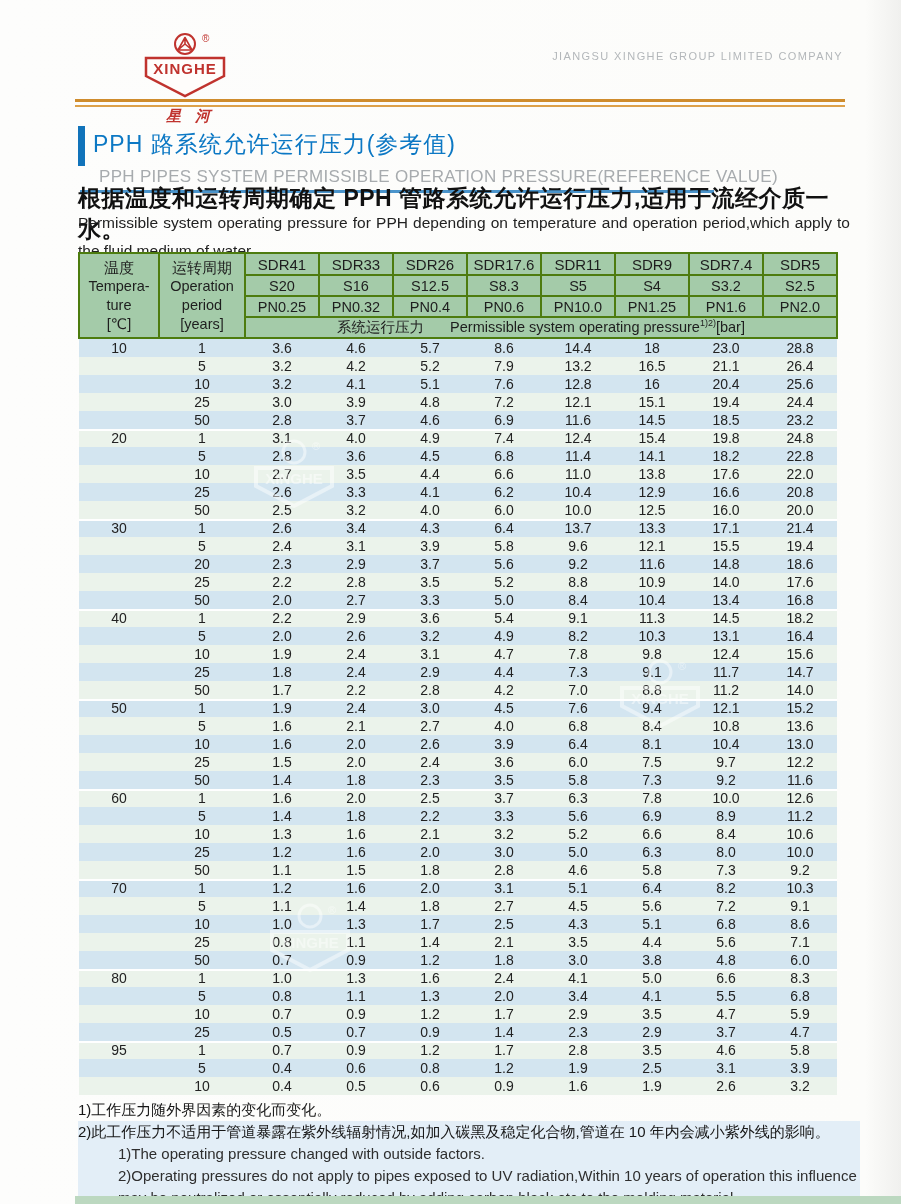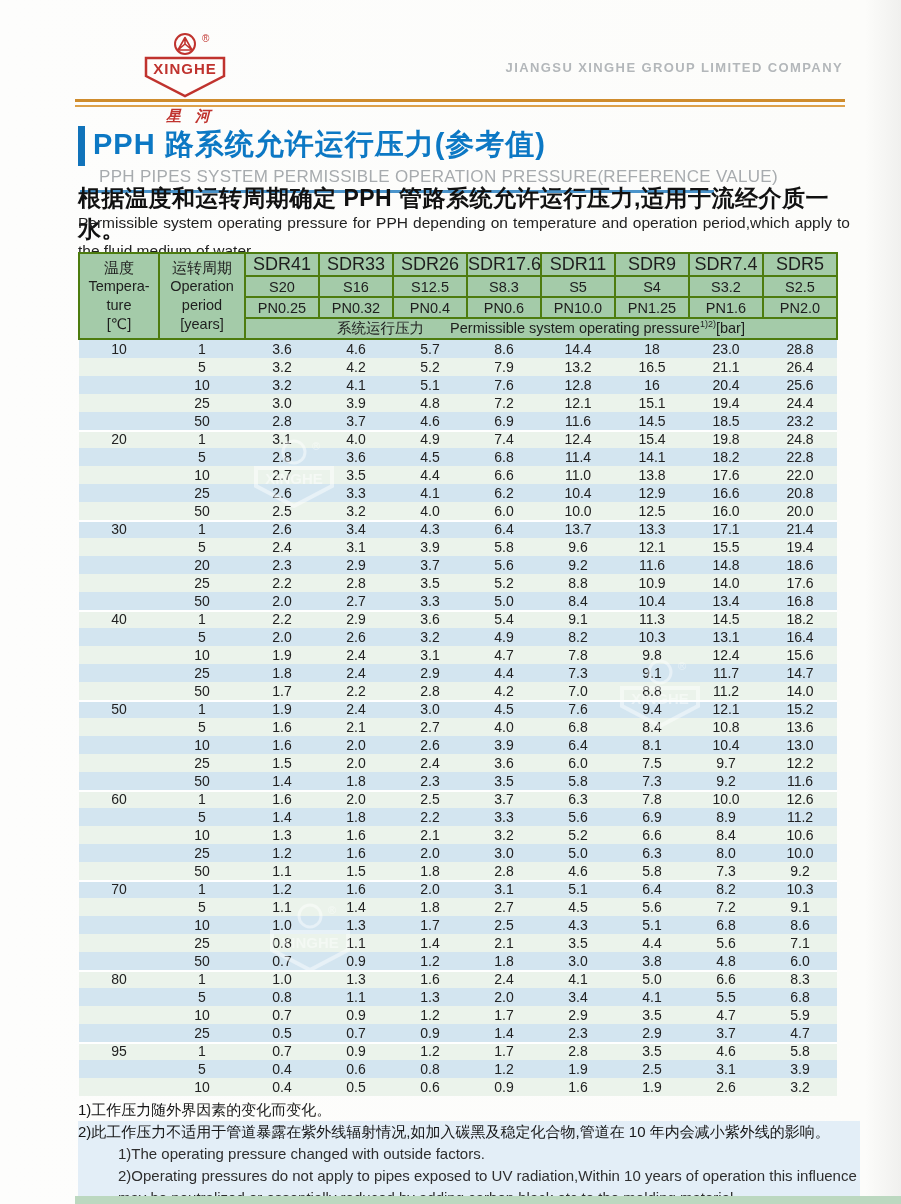--- a/index.html
+++ b/index.html
@@ -9,44 +9,44 @@
     background:linear-gradient(90deg,#fdfdfc 0,#fcfcfa 96%,#f0f0ee 100%);
     position:relative;overflow:hidden;color:#1c1c1c;
   }
   .page{position:absolute;inset:0;}
 
   
   .logo-block{position:absolute;left:126px;top:32px;width:124px;text-align:center;}
   .logo-cnname{font-size:15px;color:#c0332e;font-style:italic;font-weight:bold;letter-spacing:14px;margin-top:1px;padding-left:14px;}
   .company-block{position:absolute;right:58px;top:44px;text-align:center;}
   .company-cn{font-size:27px;font-weight:bold;font-style:italic;color:#2e55b0;letter-spacing:3px;line-height:1.1;}
-  .company-en{font-size:13px;color:#b3b7ba;letter-spacing:1.4px;margin-top:16px;font-weight:bold;}
+  .company-en{font-size:11px;color:#b3b7ba;letter-spacing:1.4px;margin-top:6px;}
   .orange-rule{position:absolute;left:75px;top:99px;width:770px;height:3px;
     border-top:3px solid #cf8c2d;border-bottom:2px solid #dda14a;}
 
   
   .title-wrap{position:absolute;left:78px;top:126px;width:764px;}
   .title-row{display:flex;align-items:flex-start;}
   .title-bar{width:7px;height:40px;background:#1173ba;margin-right:8px;flex:none;}
-  .title-cn{font-size:29px;font-weight:bold;color:#0c78c4;line-height:36px;letter-spacing:1px;}
+  .title-cn{font-size:23px;font-weight:normal;color:#0c78c4;line-height:36px;letter-spacing:1px;}
   .title-en{font-size:17px;color:#a7abae;margin-top:1px;margin-left:21px;letter-spacing:0.3px;}
   .title-underline{margin-left:2px;margin-top:3px;width:634px;height:3px;background:#4a94cb;}
 
   
   .intro-cn{position:absolute;left:78px;top:183px;width:772px;font-size:23px;font-weight:bold;color:#111;letter-spacing:0.5px;}
   .intro-en{position:absolute;left:78px;top:209px;width:772px;font-size:15.5px;color:#222;line-height:28px;text-align:justify;}
 
   
   .tbl-wrap{position:absolute;left:78px;top:252px;width:760px;}
   table{border-collapse:collapse;table-layout:fixed;width:760px;}
   col.c-temp{width:80px;} col.c-years{width:86px;}
   thead th{background:#a4cba9;font-weight:normal;color:#1e1e1e;border:2px solid #4d7c0f;padding:0;}
   th.th-temp,th.th-years{font-size:14.5px;line-height:19px;vertical-align:middle;}
   th.th-temp .l0,th.th-years .l0{font-size:15px;}
-  th.th-sdr{font-size:18px;height:20px;}
+  th.th-sdr{font-size:15px;height:20px;}
   th.th-s,th.th-pn{font-size:14.5px;height:19px;}
   th.th-label{font-size:14.5px;height:18px;font-weight:normal;margin-top:16px;}
   th.th-label .gap{display:inline-block;width:26px;}
   th.th-label sup{font-size:9px;}
   tbody td{height:18px;line-height:18px;padding:0;text-align:center;font-size:14px;color:#222;}
   tr.row-blue td{background:#d3e5f0;}
   tr.row-green td{background:#ebf3eb;}
   tr.section-start td{box-shadow:inset 0 2px 0 #fff;}
 
   

